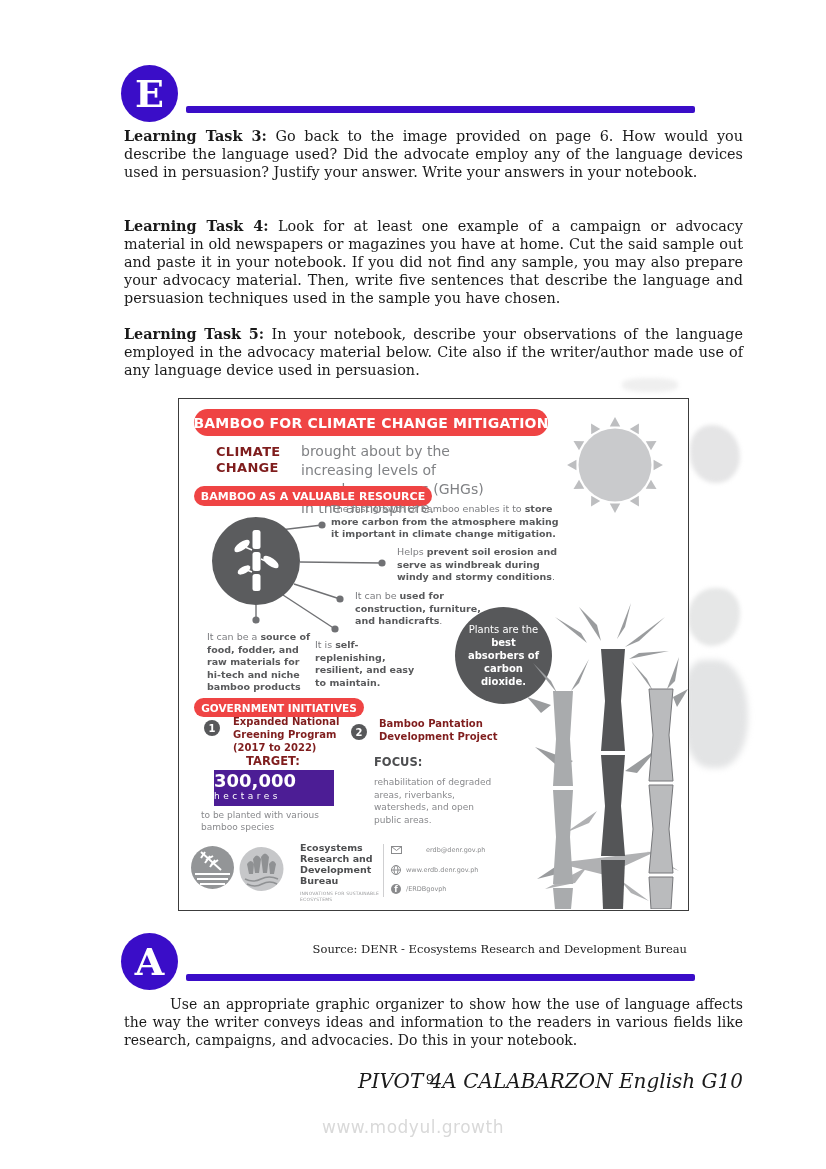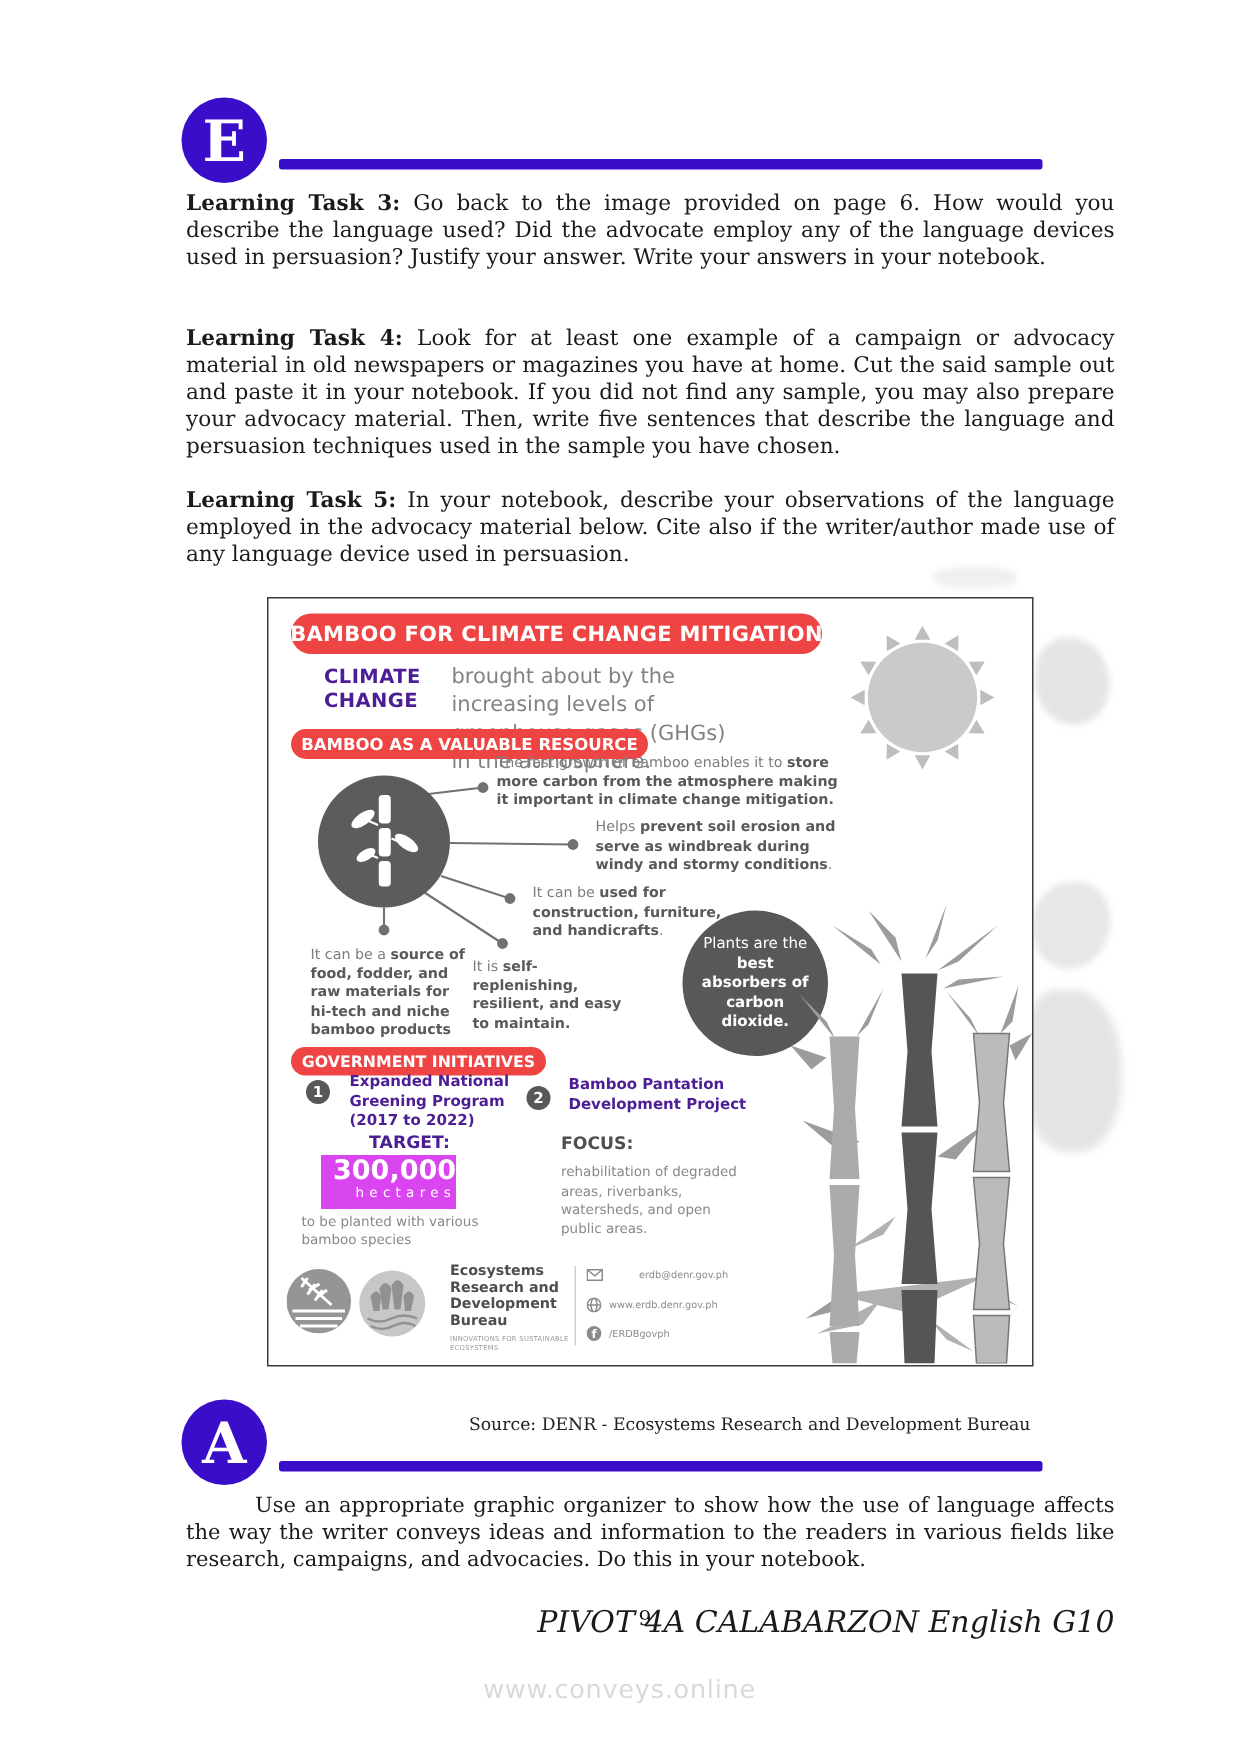--- a/index.html
+++ b/index.html
@@ -16,21 +16,21 @@
   .task b{font-family:"DejaVu Serif",serif;}
   .assessment{position:absolute;left:124px;width:619px;margin:0;font-size:14px;line-height:18px;
         text-align:justify;text-indent:46px;}
   
   .info{position:absolute;left:178px;top:398px;width:509px;height:511px;border:1px solid #3c3c3c;
         background:#fff;font-family:"DejaVu Sans","Liberation Sans",sans-serif;color:#7c7d80;}
   .pill{position:absolute;background:#ef4444;color:#fff;font-weight:bold;border-radius:14px;
         display:flex;align-items:center;justify-content:center;white-space:nowrap;}
   .benefit{position:absolute;font-size:9.5px;line-height:1.32;color:#7c7d80;}
   .benefit b{color:#58595b;}
-  .gray-bold{color:#4c1d95;font-weight:bold;}
+  .gray-bold{color:#7f1d1d;font-weight:bold;}
   .num-circle{position:absolute;width:16px;height:16px;border-radius:50%;background:#57585a;
         color:#fff;font-size:10px;font-weight:bold;display:flex;align-items:center;justify-content:center;}
   .contact-row{position:absolute;display:flex;align-items:center;gap:5px;font-size:6.5px;color:#8a8b8d;}
   .speck{position:absolute;filter:blur(2px);}
   .src{position:absolute;left:178px;top:910px;width:509px;text-align:right;font-size:11.5px;color:#222;margin-top:32px;}
   .footer-num{position:absolute;left:418px;top:1071px;width:24px;text-align:center;font-size:13.5px;}
   .footer-mod{position:absolute;right:83px;top:1069px;font-size:20px;font-style:italic;}
   .watermark{position:absolute;left:0;right:0;top:1117px;text-align:center;color:#d9d9d9;
         font-family:"DejaVu Sans","Liberation Sans",sans-serif;font-size:17px;letter-spacing:.5px;}
   svg{display:block;}
@@ -194,21 +194,21 @@
 
     <div class="pill" style="left:15px;top:299px;width:170px;height:19px;font-size:10.5px;border-radius:10px;">GOVERNMENT INITIATIVES</div>
 
     <div class="num-circle" style="left:25px;top:321px;">1</div>
     <div class="gray-bold" style="position:absolute;left:54px;top:317px;width:122px;font-size:10px;line-height:1.28;">Expanded National Greening Program (2017 to 2022)</div>
 
     <div class="num-circle" style="left:172px;top:325px;">2</div>
     <div class="gray-bold" style="position:absolute;left:200px;top:319px;width:130px;font-size:10px;line-height:1.28;">Bamboo Pantation Development Project</div>
 
     <div class="gray-bold" style="position:absolute;left:30px;top:355px;width:128px;text-align:center;font-size:11.5px;">TARGET:</div>
-    <div style="position:absolute;left:35px;top:371px;width:90px;height:36px;background:#d946ef;color:#fff;text-align:right;">
+    <div style="position:absolute;left:35px;top:371px;width:120px;height:36px;background:#4c1d95;color:#fff;text-align:left;">
       <div style="font-size:18px;font-weight:bold;line-height:21px;">300,000</div>
       <div style="font-size:9px;letter-spacing:3.5px;line-height:11px;">hectares</div>
     </div>
     <div style="position:absolute;left:22px;top:411px;width:128px;font-size:9px;line-height:1.3;color:#88898c;">to be planted with various bamboo species</div>
 
     <div style="position:absolute;left:195px;top:356px;font-size:11.5px;font-weight:bold;color:#4d4e50;">FOCUS:</div>
     <div style="position:absolute;left:195px;top:377px;width:128px;font-size:9px;line-height:1.4;color:#88898c;">rehabilitation of degraded areas, riverbanks, watersheds, and open public areas.</div>
 
     <svg style="position:absolute;left:12px;top:447px;" width="43" height="43" viewBox="0 0 43 43">
       <circle cx="21.5" cy="21.5" r="21.5" fill="#939597"></circle>
@@ -269,14 +269,14 @@
 
   <div class="badge" style="left:121px;top:933px;">
     <span>A</span>
   </div>
   <div class="rule" style="left:186px;top:974px;"></div>
 
   <p class="assessment" style="top:995px;">Use an appropriate graphic organizer to show how the use of language affects the way the writer conveys ideas and information to the readers in various fields like research, campaigns, and advocacies. Do this in your notebook.</p>
 
   <div class="footer-num">9</div>
   <div class="footer-mod">PIVOT 4A CALABARZON English G10</div>
-  <div class="watermark">www.conveys.online</div>
+  <div class="watermark">www.modyul.growth</div>
 </div>
 
 </body></html>

